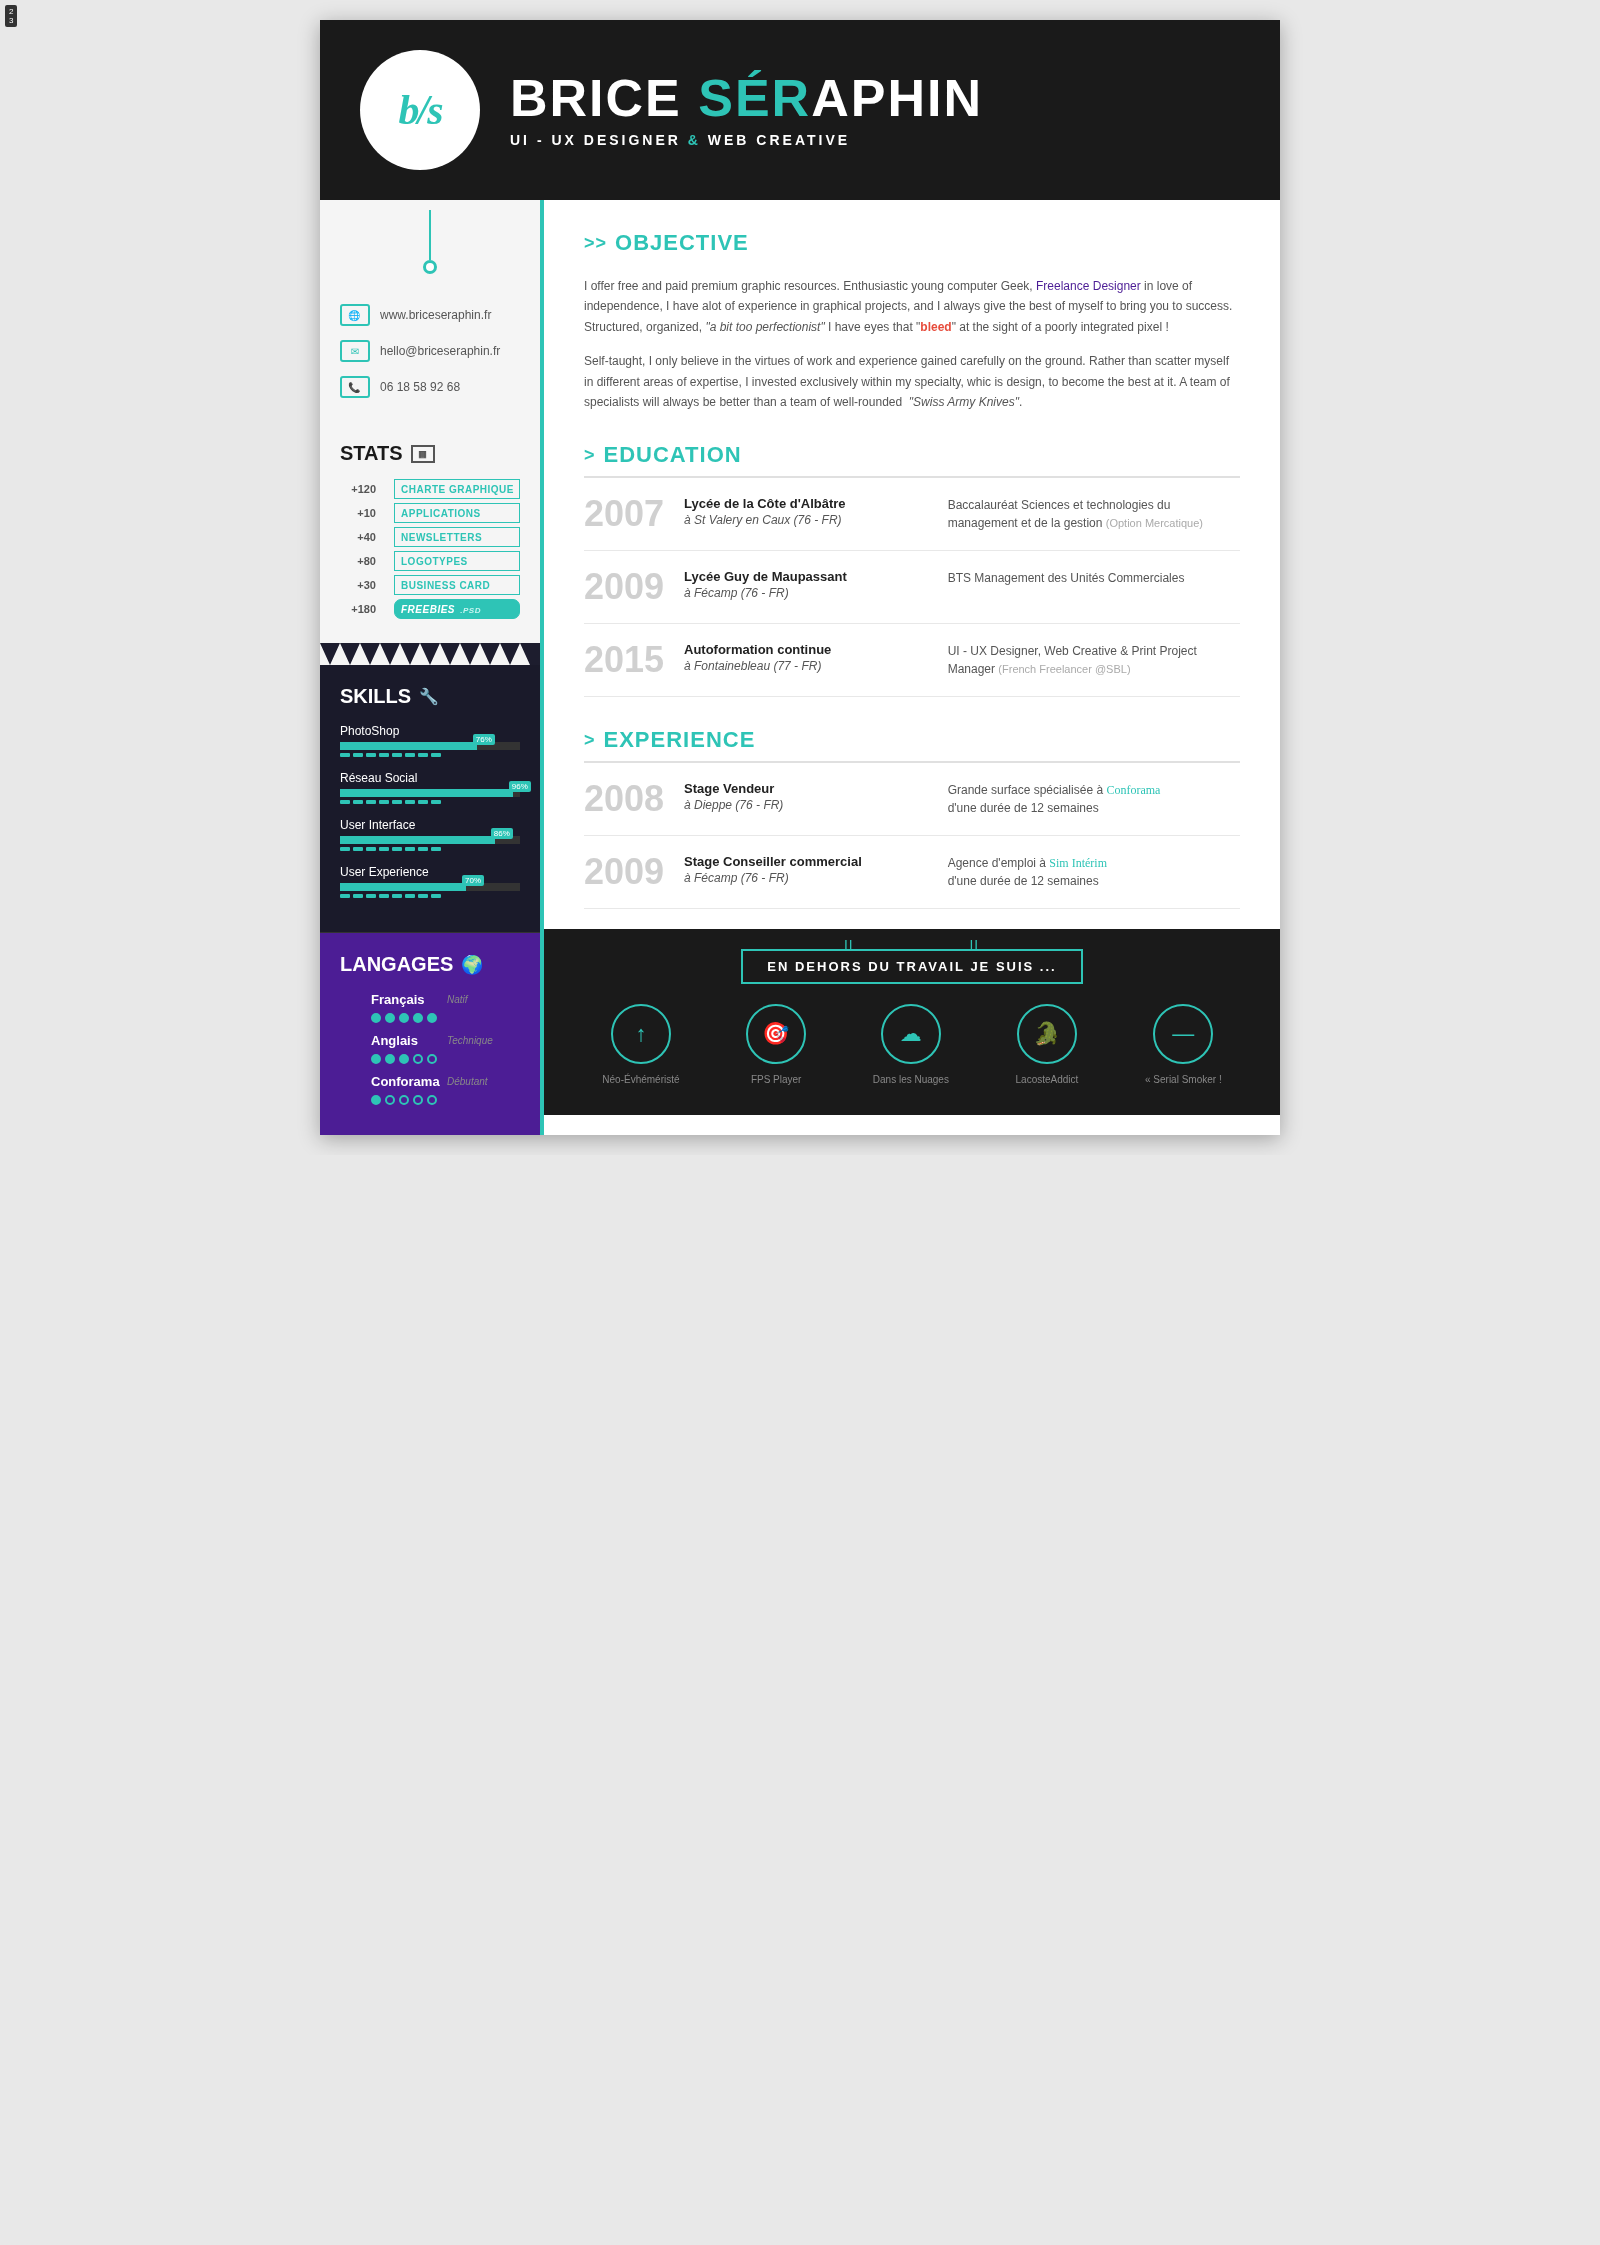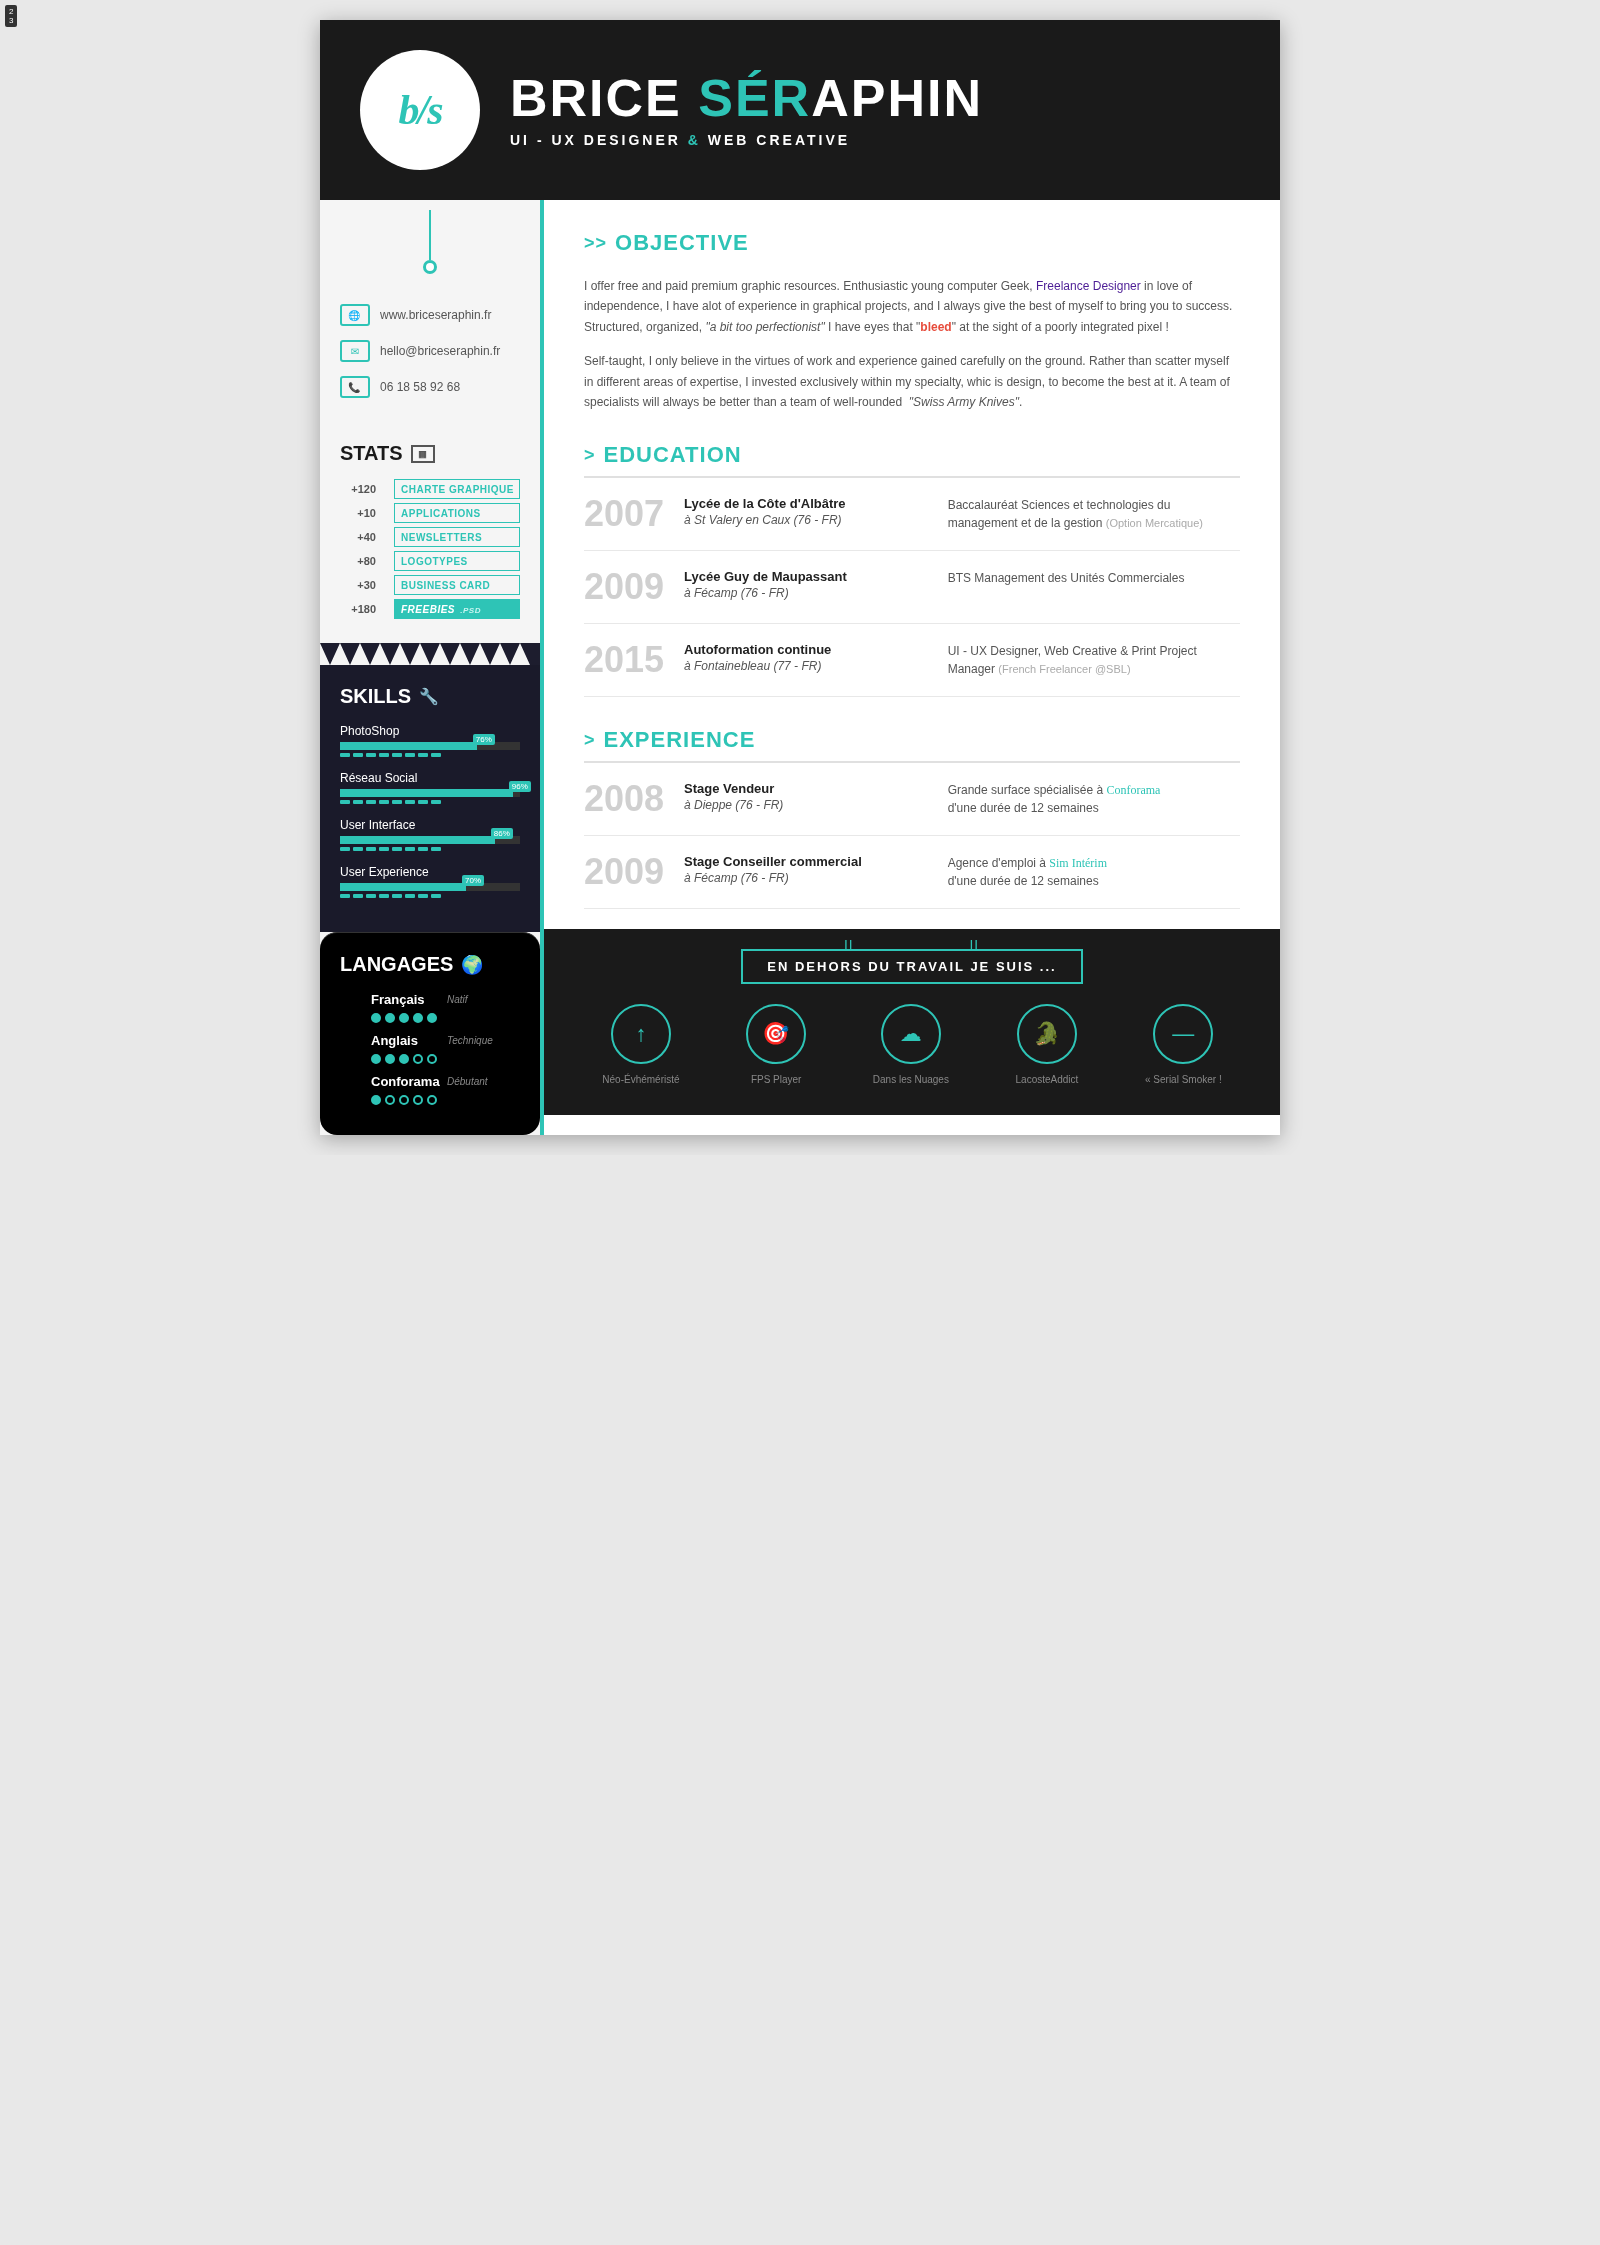--- a/index.html
+++ b/index.html
@@ -163,20 +163,21 @@
     }
     .stat-label {
       font-size: 10px;
       font-weight: 700;
       color: #2ec4b6;
       text-transform: uppercase;
       letter-spacing: 0.5px;
     }
     .stat-freebies .stat-bar-bg {
       background: #2ec4b6;
+      border-radius: 7px;
     }
     .stat-freebies .stat-label {
       color: #fff;
       font-style: italic;
     }
     .stat-freebies .stat-psd {
       font-size: 8px;
       color: #c8f5f0;
       margin-left: 2px;
     }
@@ -225,21 +226,21 @@
       gap: 3px;
       margin-top: 3px;
     }
     .skill-dot {
       width: 10px;
       height: 4px;
       background: #2ec4b6;
       border-radius: 1px;
     }
 
-    .languages-section { padding: 20px; background: #000000; border-top: 1px solid #333; border-radius: 17px; }
+    .languages-section { padding: 20px; background: #4c1d95; border-top: 1px solid #333; }
     .languages-title {
       font-size: 20px;
       font-weight: 900;
       color: #fff;
       text-transform: uppercase;
       display: flex;
       align-items: center;
       gap: 8px;
       margin-bottom: 16px;
     }

